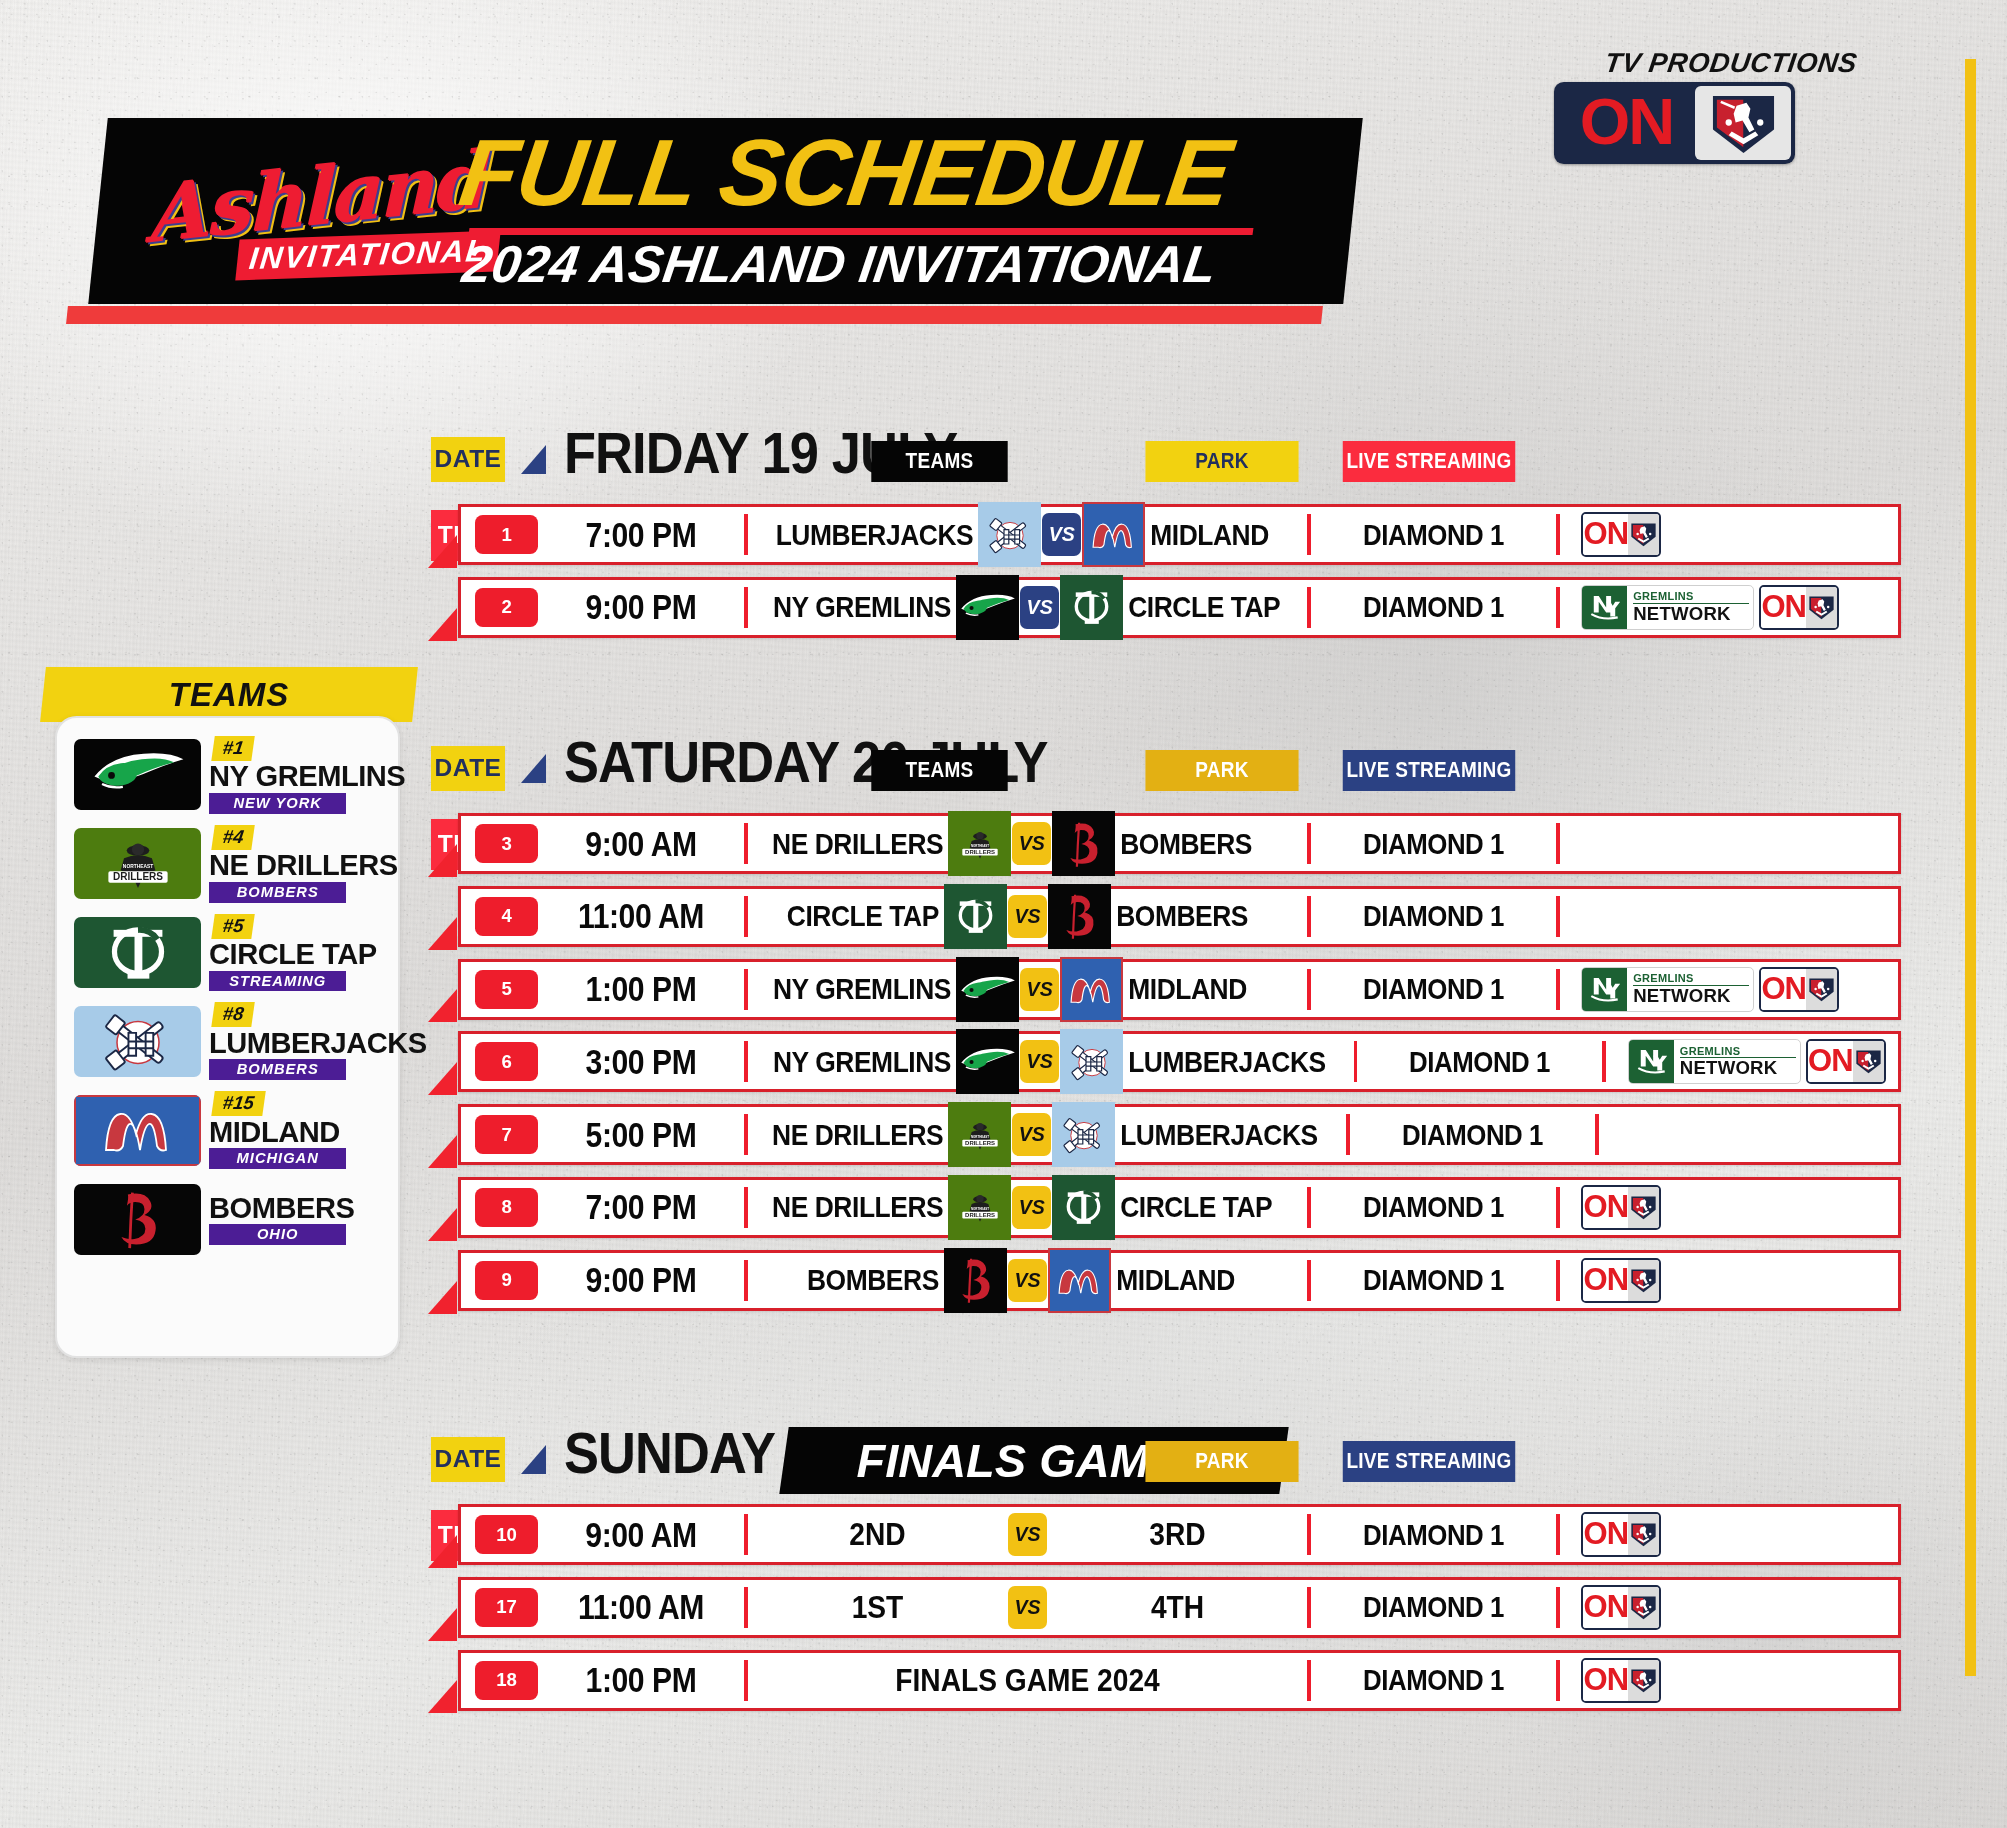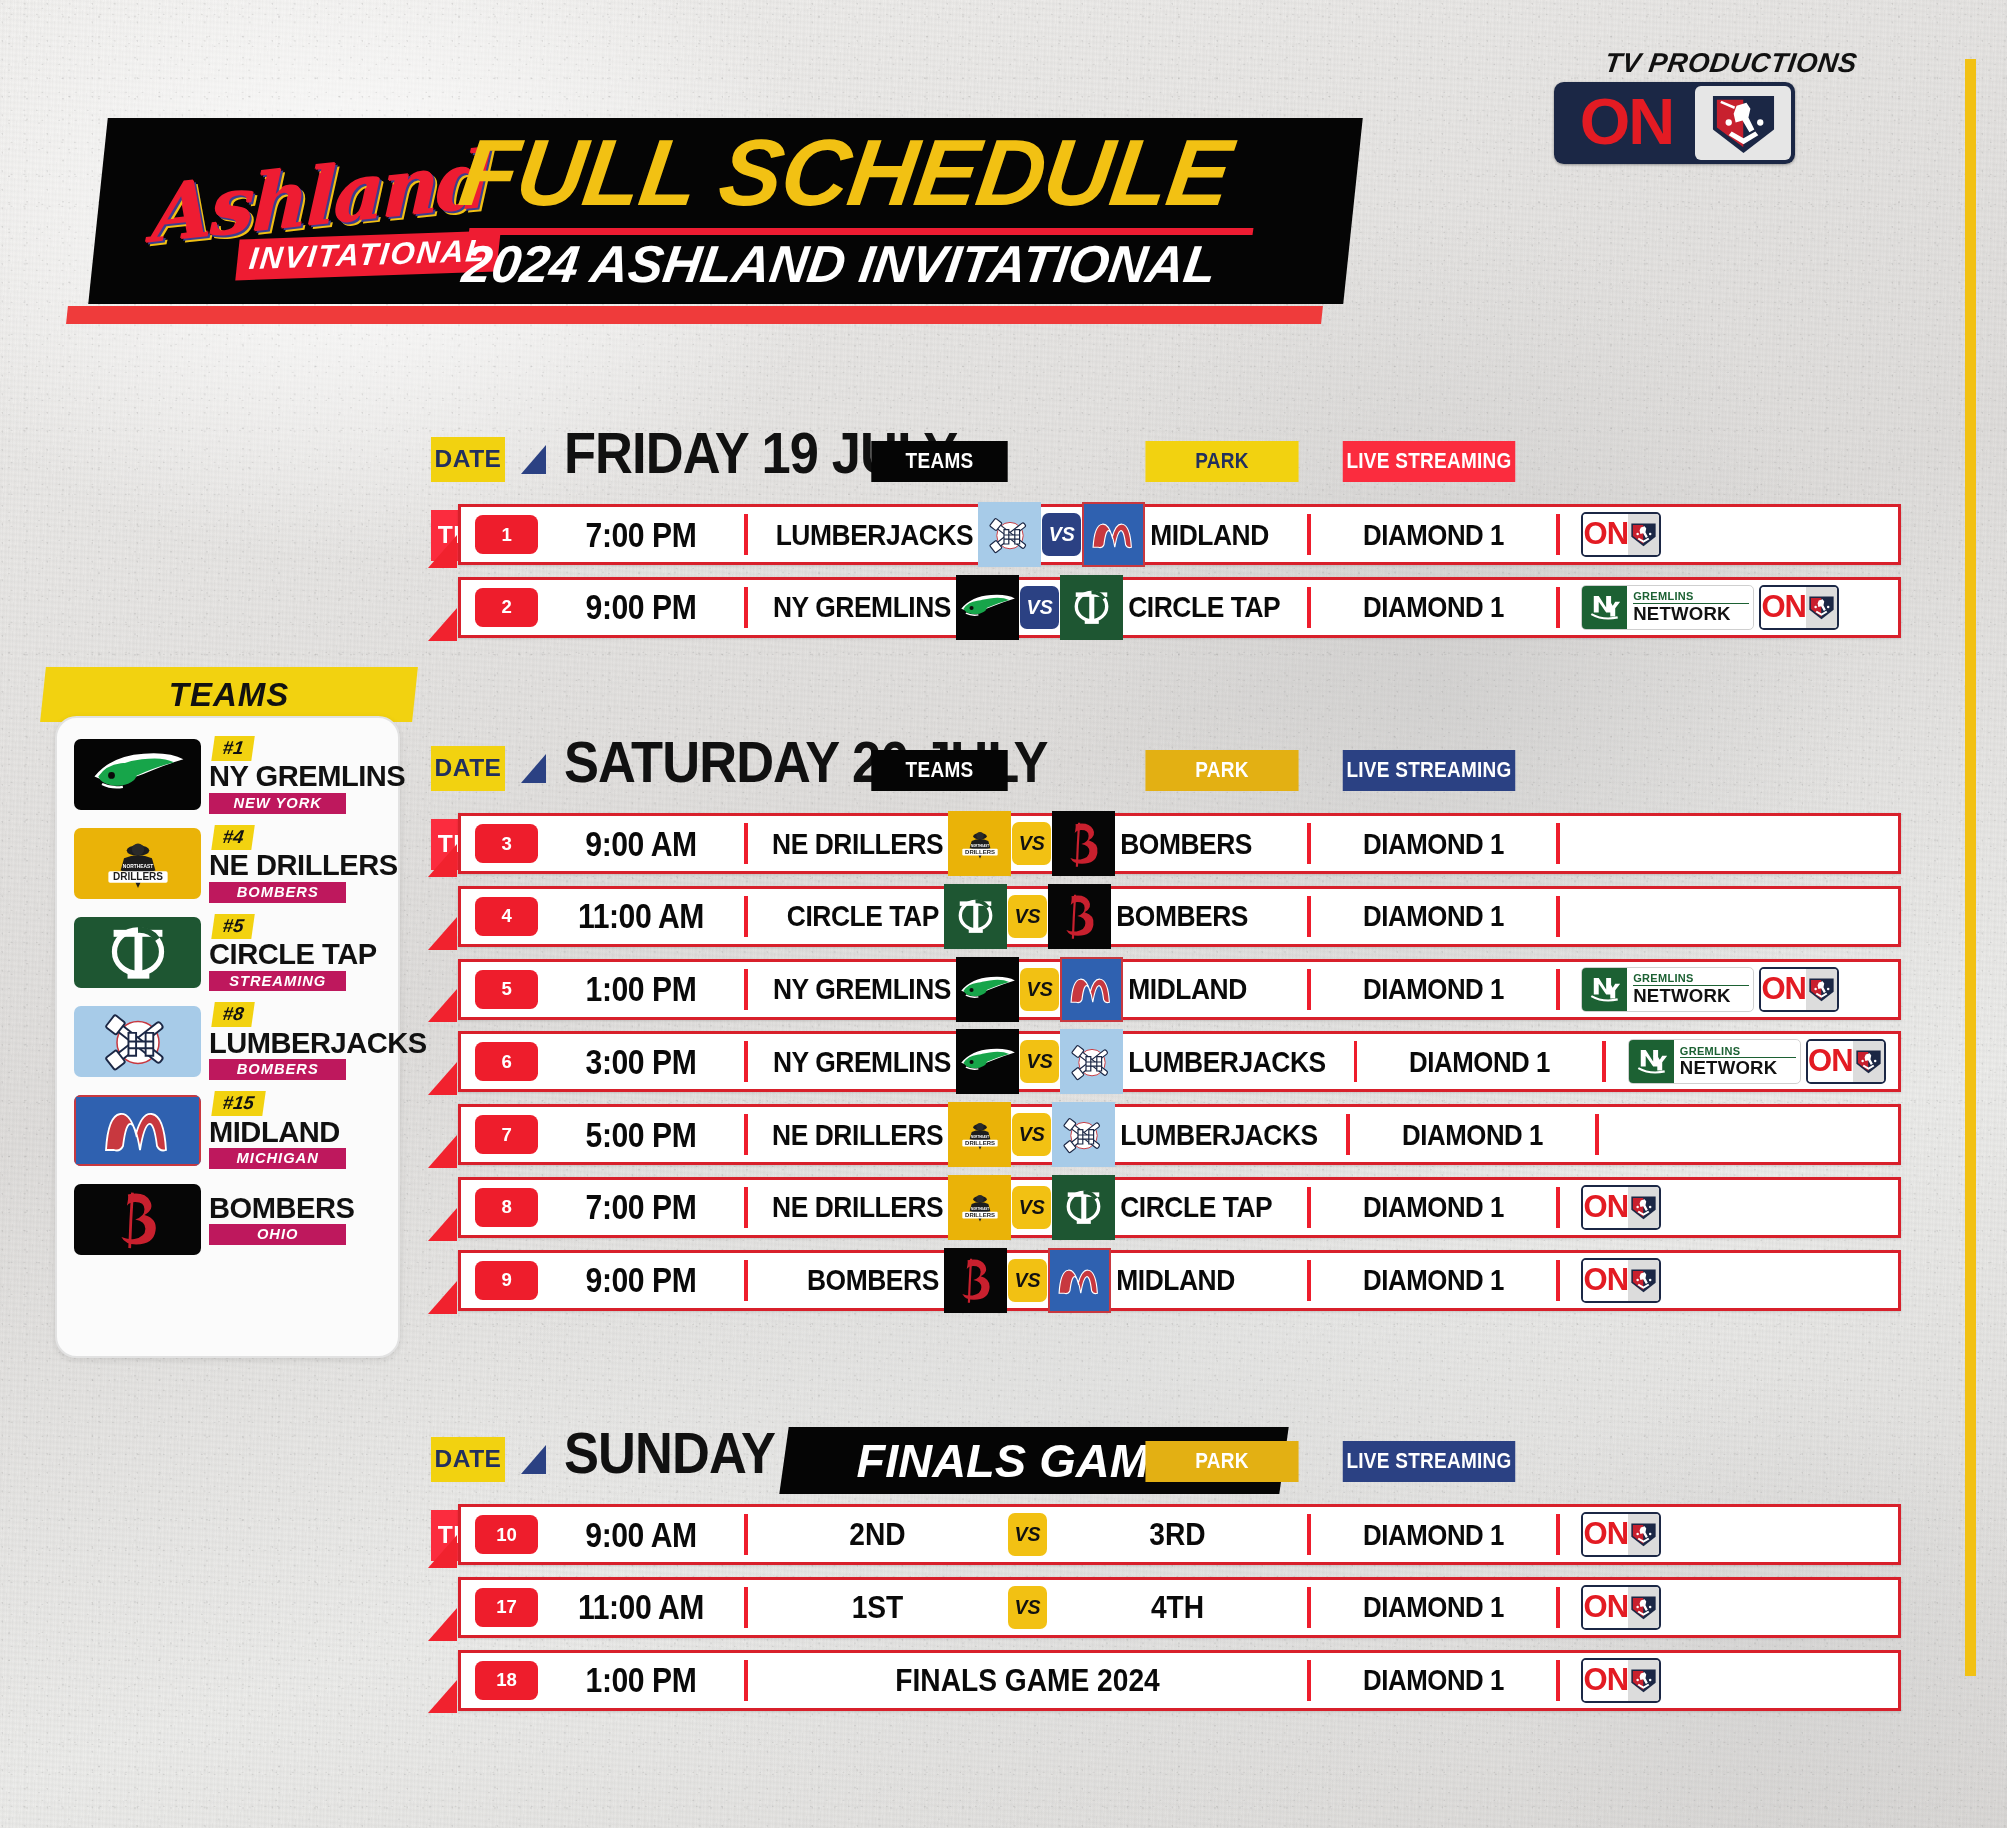--- a/index.html
+++ b/index.html
@@ -264,21 +264,21 @@
     font-family: "Liberation Sans", sans-serif;
     font-weight: bold;
     font-size: 30px; line-height: 1.02;
     color: #111; letter-spacing: -0.5px;
     white-space: nowrap;
     transform: scaleX(0.97);
     transform-origin: left center;
   }
   .team-state {
     display: block;
-    background: #be185d; color: #fff;
+    background: #4c1d95; color: #fff;
     font-family: "Liberation Sans", sans-serif;
     font-weight: bold; font-style: italic;
     font-size: 14.7px; letter-spacing: 1px;
     text-align: center;
     padding: 2px 5.9px 2.9px 5.9px;
     margin-top: 1px;
     width: 137px;
   }
 
   
@@ -453,21 +453,21 @@
   .gstream {
     flex: 1 1 auto;
     display: flex; align-items: center; justify-content: flex-start;
     padding-left: 21.6px;
     height: 100%;
   }
 
   
   .lg { width: 100%; height: 100%; display: flex; align-items: center; justify-content: center; }
   .lg-gremlins { background: #050505; }
-  .lg-drillers { background: #eab308; }
+  .lg-drillers { background: #4d7c0f; }
   .lg-circletap { background: #1e5632; }
   .lg-lumberjacks { background: #a7cbe8; }
   .lg-midland { background: #2f61b0; border: 2px solid #c8383f; }
   .lg-bombers { background: #060606; }
 </style>
 </head>
 <body>
 
 <div class="bg-texture"></div>
 <div class="bg-speckle"></div>

